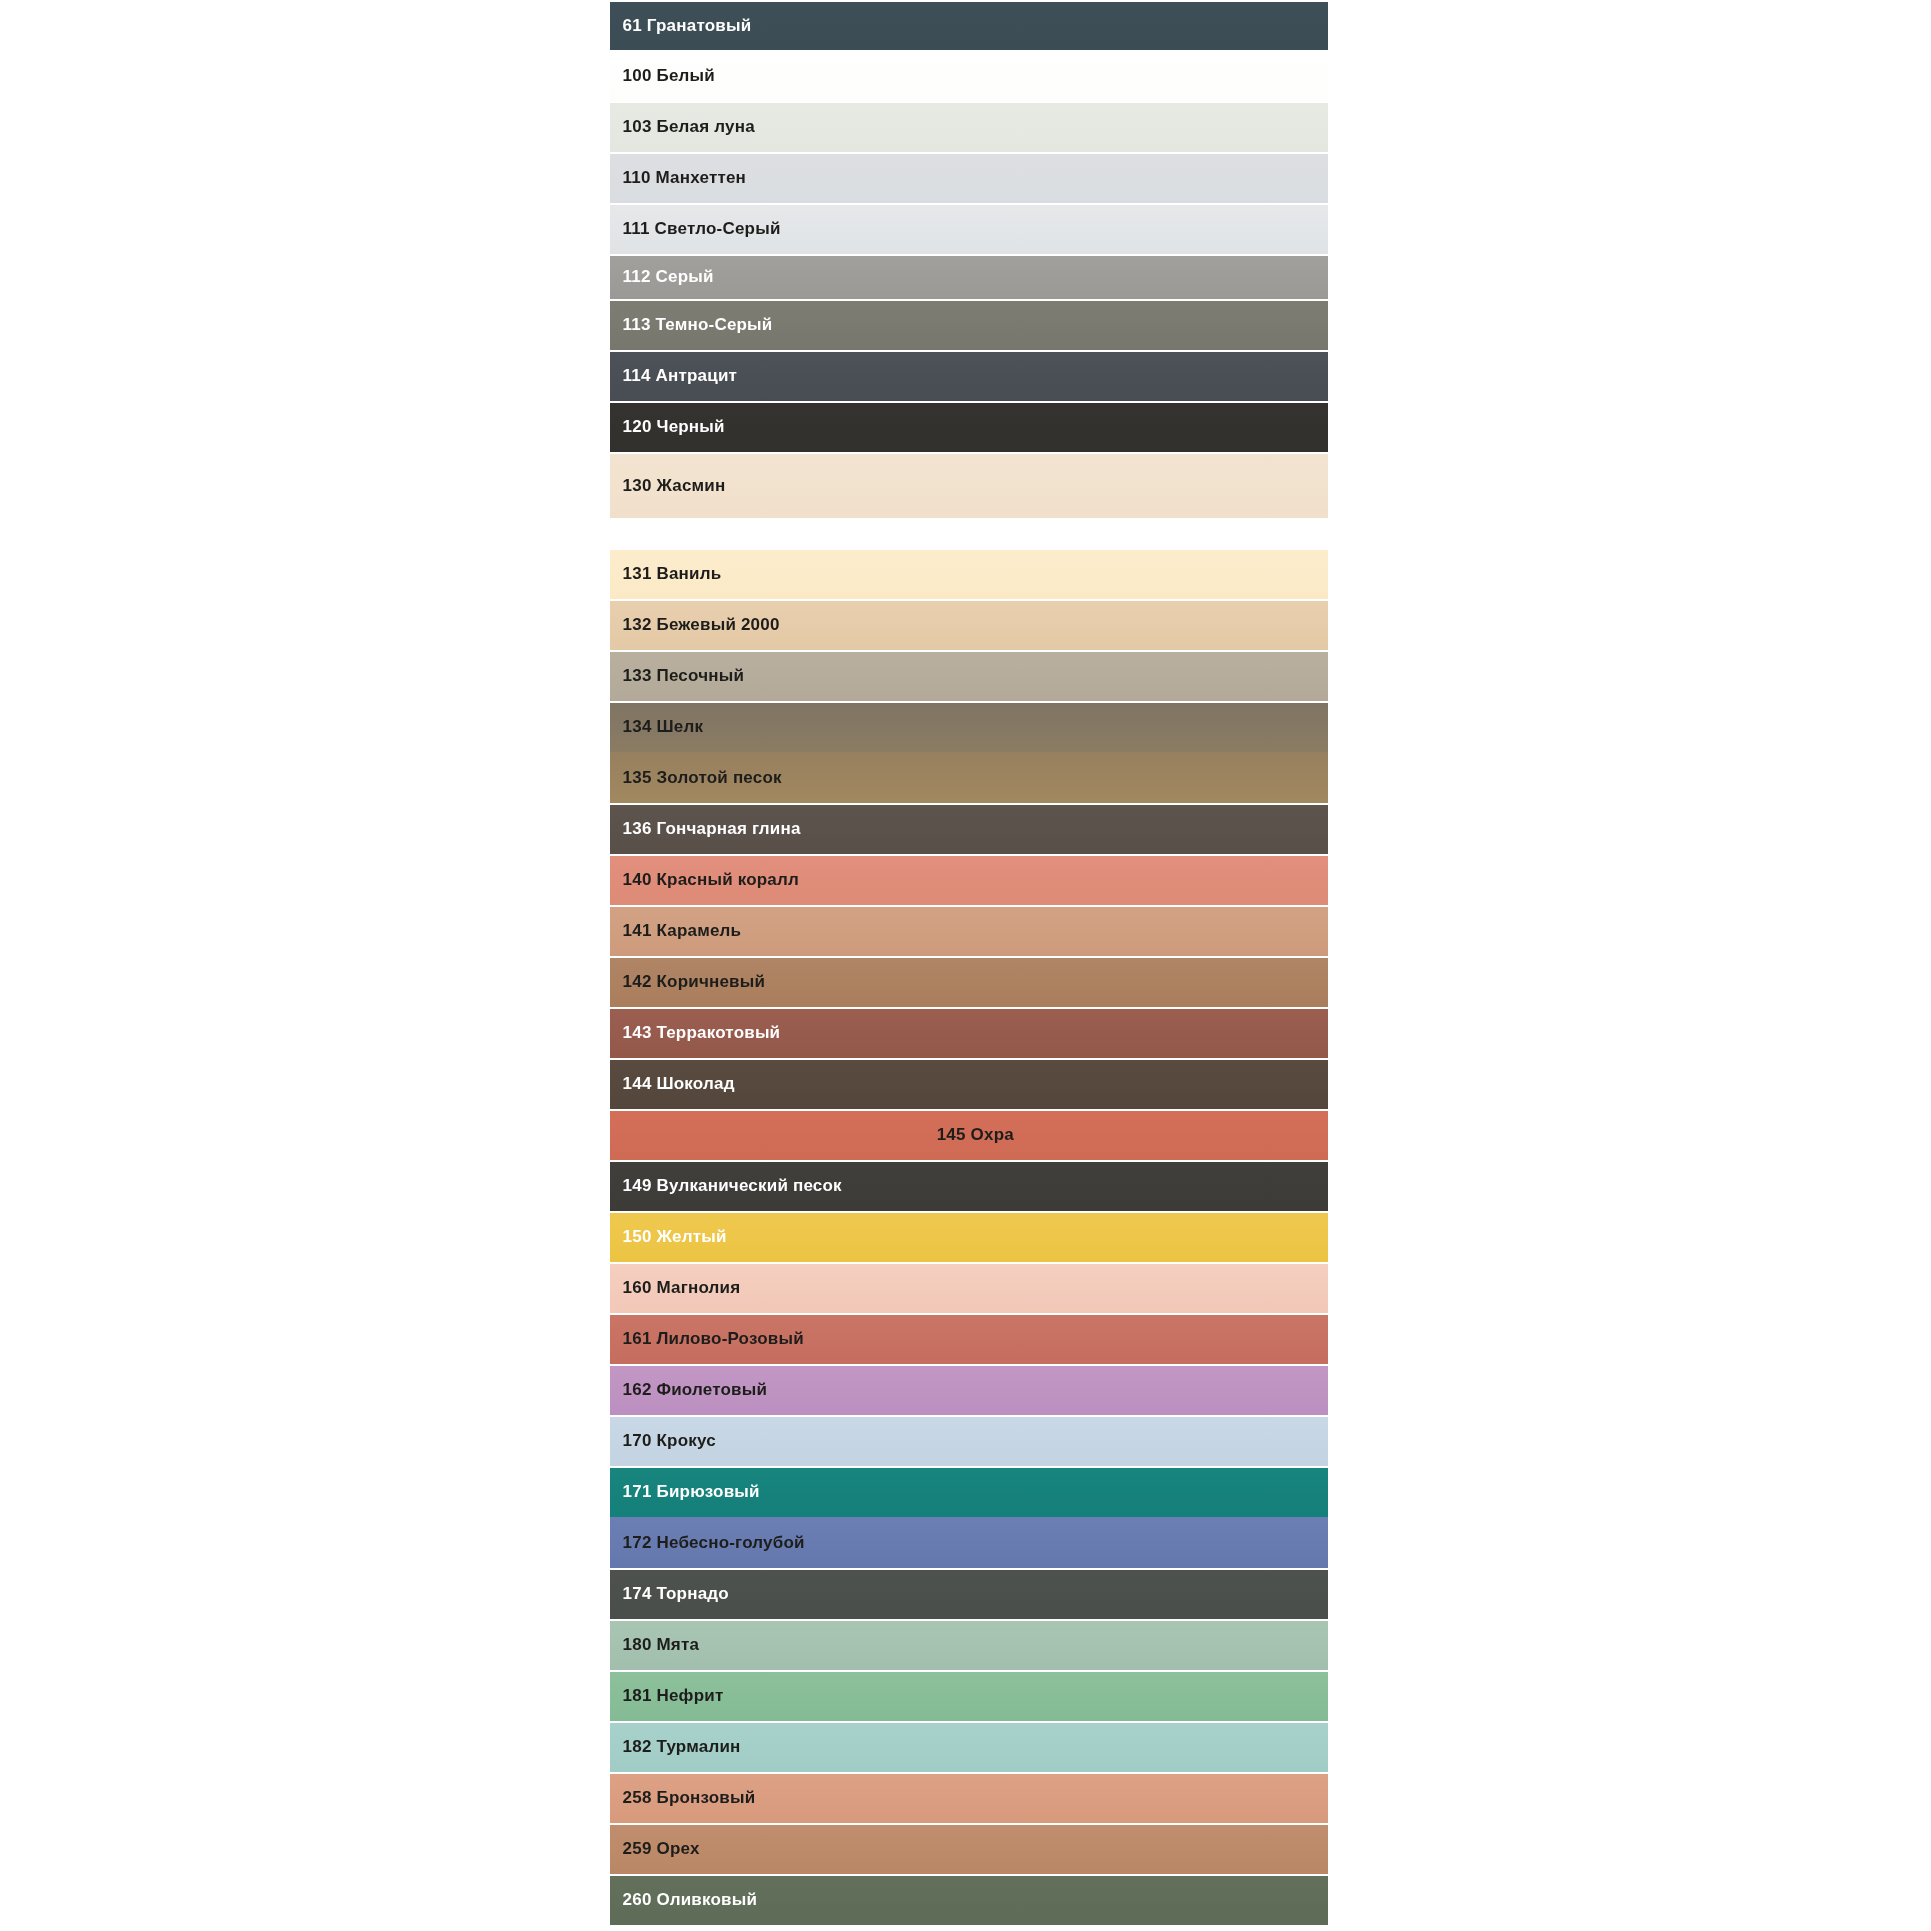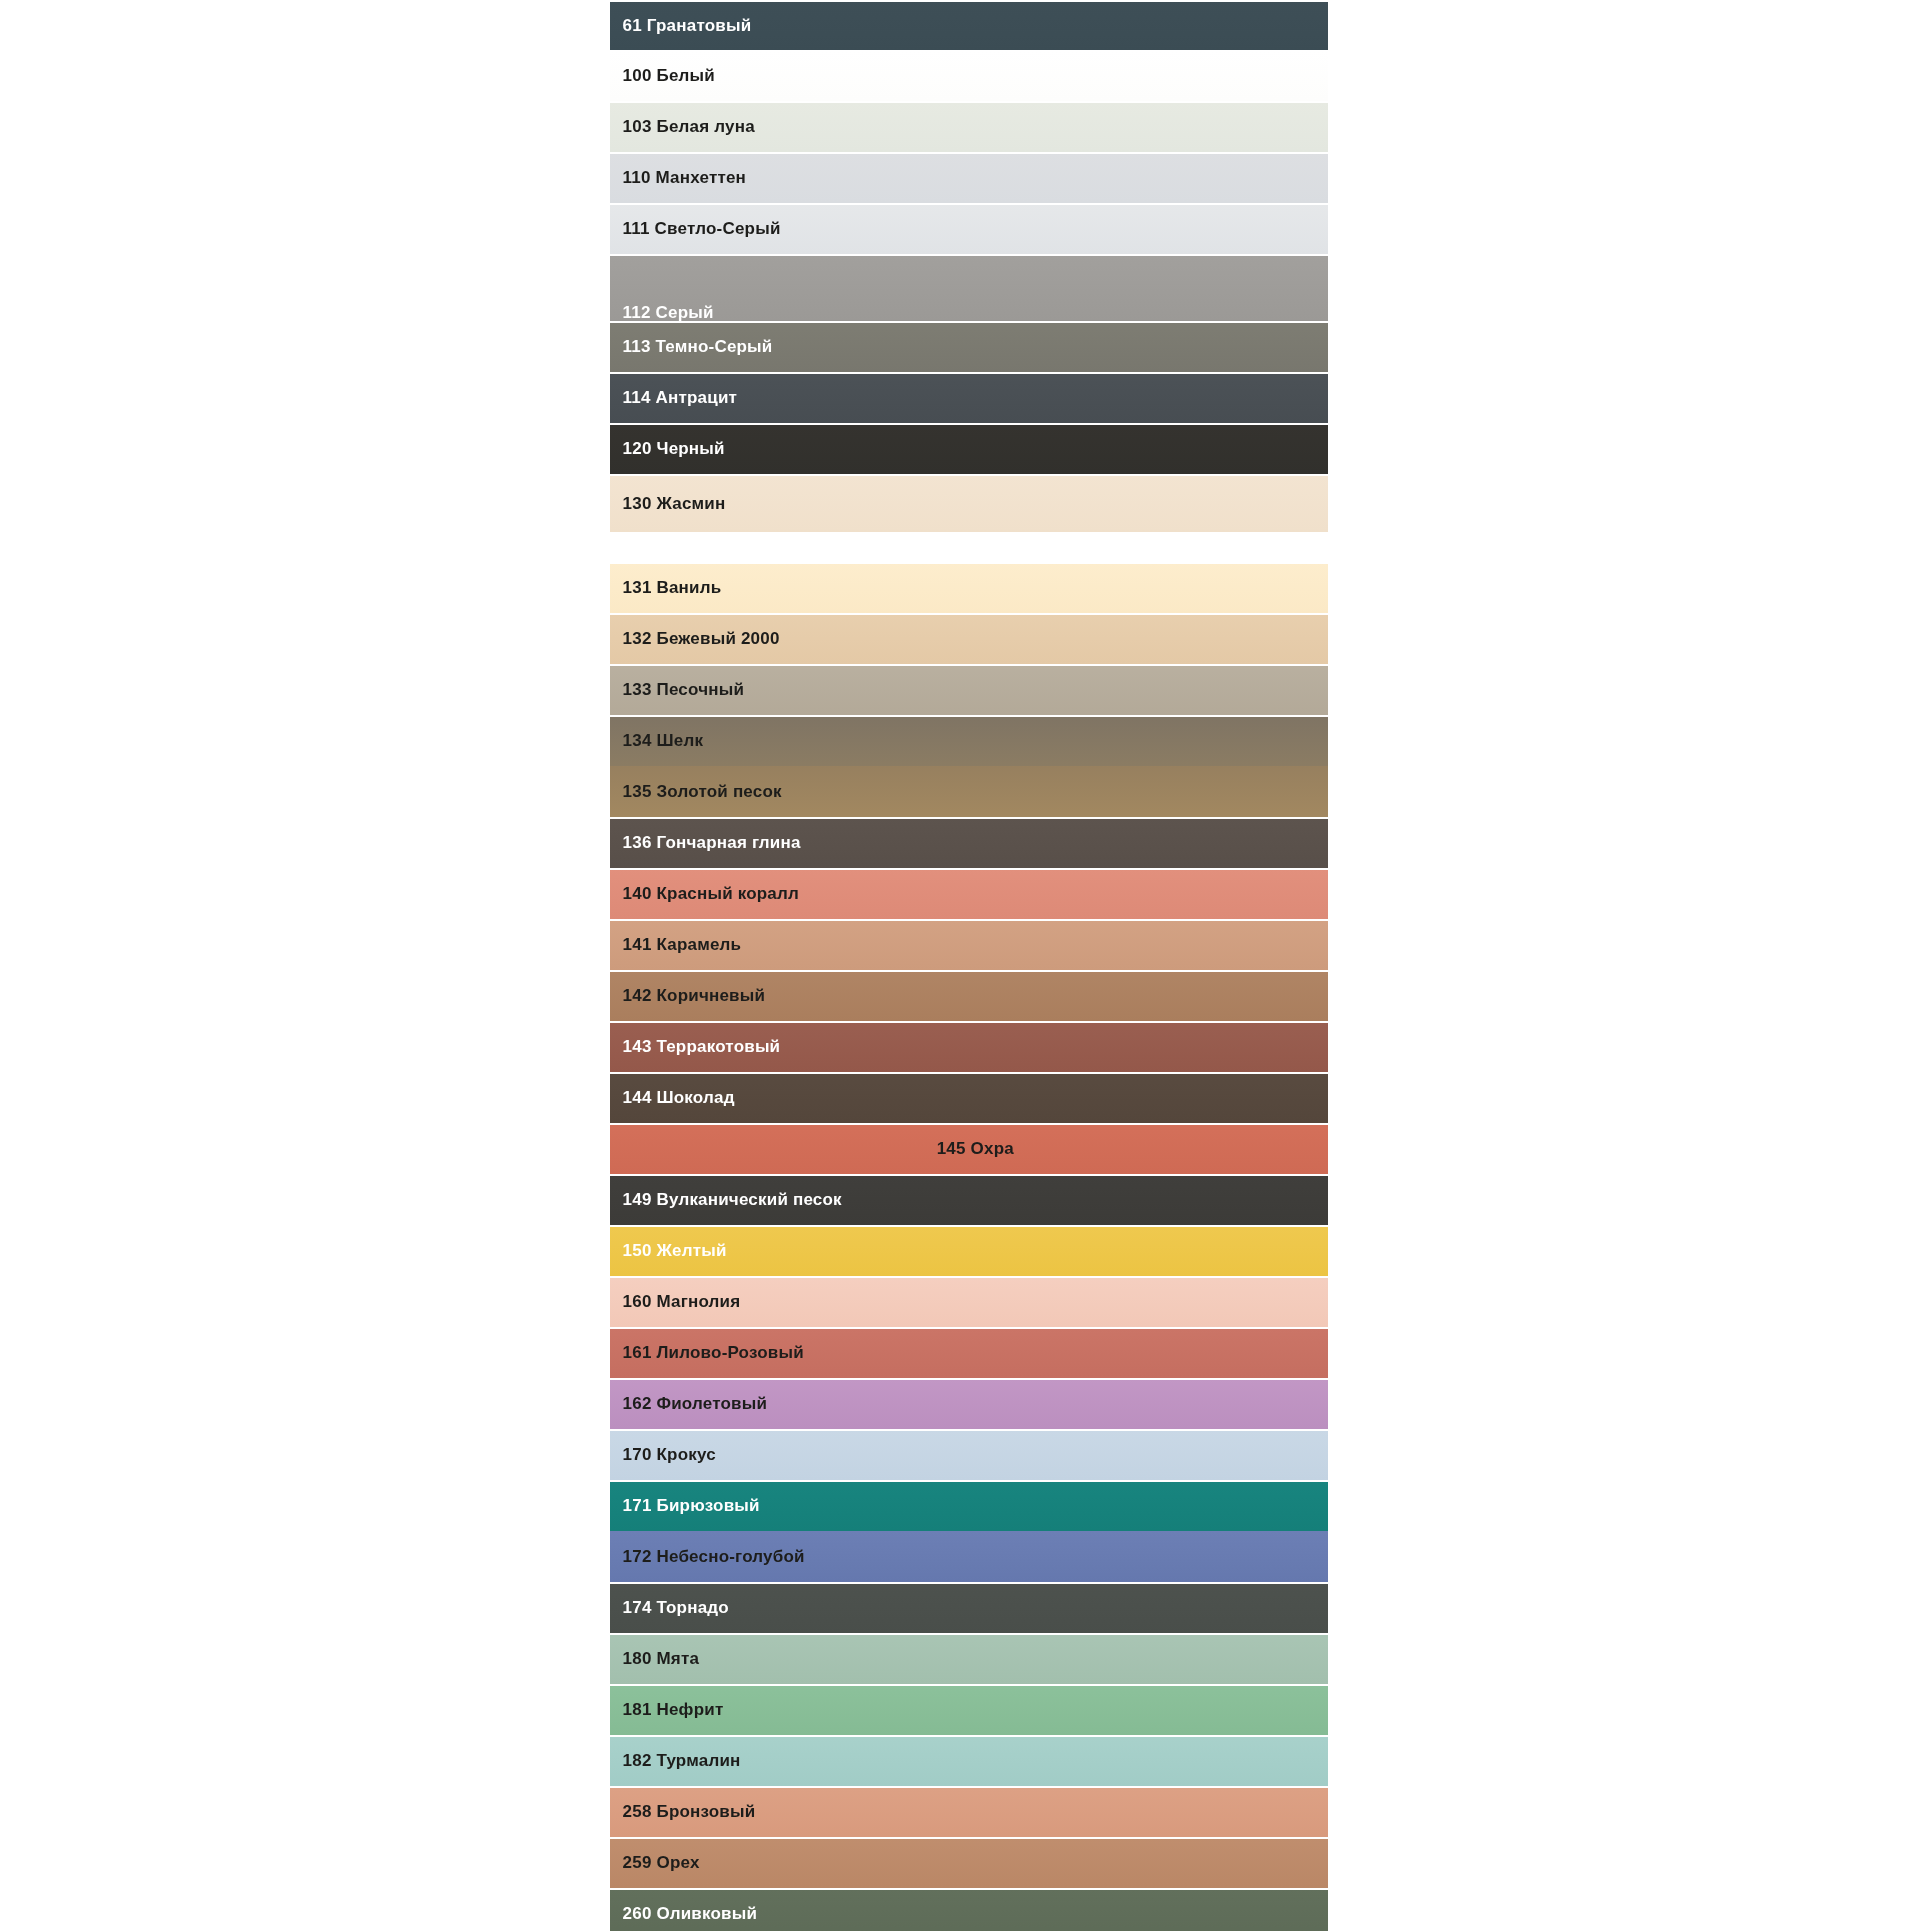--- a/index.html
+++ b/index.html
@@ -68,33 +68,33 @@
       </div>
       <div class="swatch-row dark-text sep" style="height: 51px; background: linear-gradient(rgb(231, 234, 226) 0%, rgb(227, 231, 223) 100%);">
         <span class="swatch-label">103 Белая луна</span>
       </div>
       <div class="swatch-row dark-text sep" style="height: 51px; background: linear-gradient(rgb(221, 223, 226) 0%, rgb(217, 220, 224) 100%);">
         <span class="swatch-label">110 Манхеттен</span>
       </div>
       <div class="swatch-row dark-text sep" style="height: 51px; background: linear-gradient(rgb(230, 232, 234) 0%, rgb(224, 227, 230) 100%);">
         <span class="swatch-label">111 Светло-Серый</span>
       </div>
-      <div class="swatch-row light-text sep" style="height: 67px; background: linear-gradient(rgb(162, 160, 157) 0%, rgb(155, 153, 150) 100%); align-items: flex-end;">
+      <div class="swatch-row light-text sep" style="height: 45px; background: linear-gradient(rgb(162, 160, 157) 0%, rgb(155, 153, 150) 100%);">
         <span class="swatch-label">112 Серый</span>
       </div>
       <div class="swatch-row light-text sep" style="height: 51px; background: linear-gradient(rgb(126, 125, 115) 0%, rgb(120, 119, 110) 100%);">
         <span class="swatch-label">113 Темно-Серый</span>
       </div>
       <div class="swatch-row light-text sep" style="height: 51px; background: linear-gradient(rgb(76, 82, 87) 0%, rgb(71, 77, 82) 100%);">
         <span class="swatch-label">114 Антрацит</span>
       </div>
       <div class="swatch-row light-text sep" style="height: 51px; background: linear-gradient(rgb(53, 51, 47) 0%, rgb(49, 48, 44) 100%);">
         <span class="swatch-label">120 Черный</span>
       </div>
-      <div class="swatch-row dark-text sep" style="height: 58px; background: linear-gradient(rgb(243, 228, 209) 0%, rgb(240, 224, 203) 100%); text-align: center;">
+      <div class="swatch-row dark-text sep" style="height: 66px; background: linear-gradient(rgb(243, 228, 209) 0%, rgb(240, 224, 203) 100%); text-align: center;">
         <span class="swatch-label">130 Жасмин</span>
       </div>
       <div class="swatch-row dark-text sep" style="height: 51px; background: linear-gradient(rgb(253, 237, 205) 0%, rgb(251, 233, 198) 100%); margin-top: 30px;">
         <span class="swatch-label">131 Ваниль</span>
       </div>
       <div class="swatch-row dark-text sep" style="height: 51px; background: linear-gradient(rgb(232, 207, 174) 0%, rgb(228, 201, 166) 100%);">
         <span class="swatch-label">132 Бежевый 2000</span>
       </div>
       <div class="swatch-row dark-text sep" style="height: 51px; background: linear-gradient(rgb(185, 176, 160) 0%, rgb(179, 169, 152) 100%);">
         <span class="swatch-label">133 Песочный</span>

